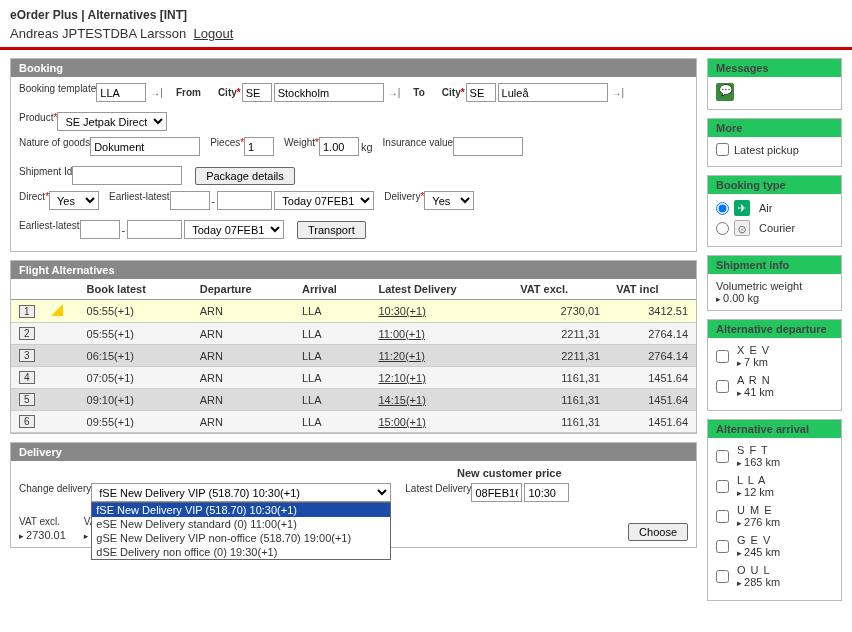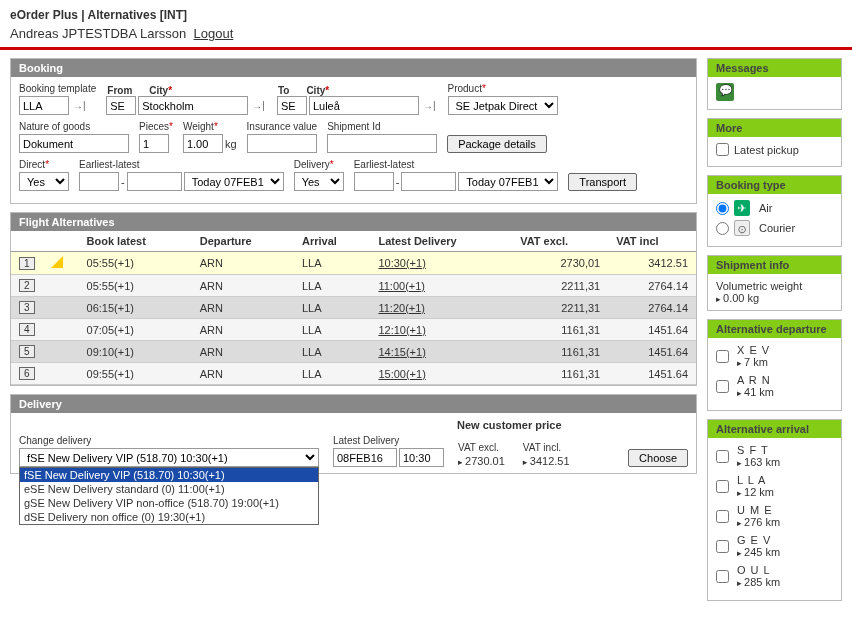--- a/index.html
+++ b/index.html
@@ -7,24 +7,24 @@
 a { color: #333; }
 .header { padding: 8px 10px 6px; border-bottom: 3px solid #c00; }
 .app-title { font-weight: bold; font-size: 12px; margin-bottom: 4px; }
 .user-line { font-size: 13px; }
 .user-line a { text-decoration: underline; cursor: pointer; }
 .layout { display: flex; gap: 10px; padding: 8px 10px; }
 .main { flex: 1; display: flex; flex-direction: column; gap: 8px; }
 .side { width: 135px; display: flex; flex-direction: column; gap: 8px; }
 .panel { border: 1px solid #bbb; background: #fff; }
 .panel-t { background: #888; color: #fff; font-weight: bold; font-size: 11px; padding: 3px 8px; }
-.panel-t.light { background: #84cc16; color: #444; }
+.panel-t.light { background: #22c55e; color: #444; }
 .panel-b { padding: 6px 8px; }
 .row { display: flex; align-items: flex-end; gap: 10px; margin-bottom: 6px; flex-wrap: wrap; }
-.fld { display: flex; flex-direction: column; }
+.fld { display: flex; flex-direction: row; }
 .lbl { font-size: 10px; color: #333; margin-bottom: 2px; white-space: nowrap; }
 .lbl .req { color: #c00; }
 .subrow { display: flex; align-items: center; gap: 2px; }
 input[type=text], select { font-family: inherit; font-size: 11px; padding: 1px 3px; border: 1px solid #999; background: #fff; height: 19px; }
 select { height: 19px; }
 .btn { font-family: inherit; font-size: 11px; padding: 2px 10px; border: 1px solid #666; background: #eee; cursor: pointer; border-radius: 2px; }
 .arrow-icon { font-size: 10px; color: #666; padding: 0 2px; }
 .tbl { width: 100%; border-collapse: collapse; }
 .tbl th { text-align: left; font-size: 11px; font-weight: bold; padding: 4px 8px; background: #fff; border-bottom: 1px solid #999; }
 .tbl td { padding: 4px 8px; font-size: 11px; border-bottom: 1px solid #ccc; }
@@ -45,21 +45,21 @@
 .dd-item.hl { background: #1a4ba8; color: #fff; }
 .side-row { display: flex; align-items: center; gap: 5px; margin-bottom: 4px; font-size: 11px; }
 .side-row input[type=checkbox], .side-row input[type=radio] { margin: 0; }
 .type-icon { display: inline-block; width: 16px; height: 16px; text-align: center; line-height: 16px; font-size: 11px; border-radius: 2px; margin-right: 4px; }
 .type-air { background: #0a6; color: #fff; }
 .type-cou { background: #eee; border: 1px solid #aaa; color: #666; }
 .alt-item { display: flex; align-items: center; gap: 8px; margin-bottom: 6px; }
 .alt-txt { display: flex; flex-direction: column; font-size: 11px; }
 .alt-txt .code { letter-spacing: 1px; }
 .alt-txt .dist::before { content: "▸ "; font-size: 9px; }
-.w30 { width: 30px; } .w40 { width: 40px; } .w45 { width: 45px; } .w50 { width: 50px; } .w55 { width: 55px; } .w60 { width: 64px; } .w70 { width: 70px; } .w100 { width: 100px; } .w110 { width: 110px; } .w300 { width: 300px; }
+.w30 { width: 30px; } .w40 { width: 40px; } .w45 { width: 45px; } .w50 { width: 50px; } .w55 { width: 55px; } .w60 { width: 51px; } .w70 { width: 70px; } .w100 { width: 100px; } .w110 { width: 110px; } .w300 { width: 300px; }
 .msg-badge { display: inline-block; width: 18px; height: 18px; background: #3a8a3a; border-radius: 2px; position: relative; }
 .msg-badge::after { content: "💬"; position: absolute; font-size: 11px; left: 3px; top: 1px; color: #fff; }
 .fmt-row { display: flex; align-items: center; gap: 0; }
 .fmt-row > span { margin: 0 1px; font-weight: bold; }
 </style>
 </head>
 <body>
 
 <div class="header">
   <div class="app-title">eOrder Plus | Alternatives [INT]</div>

